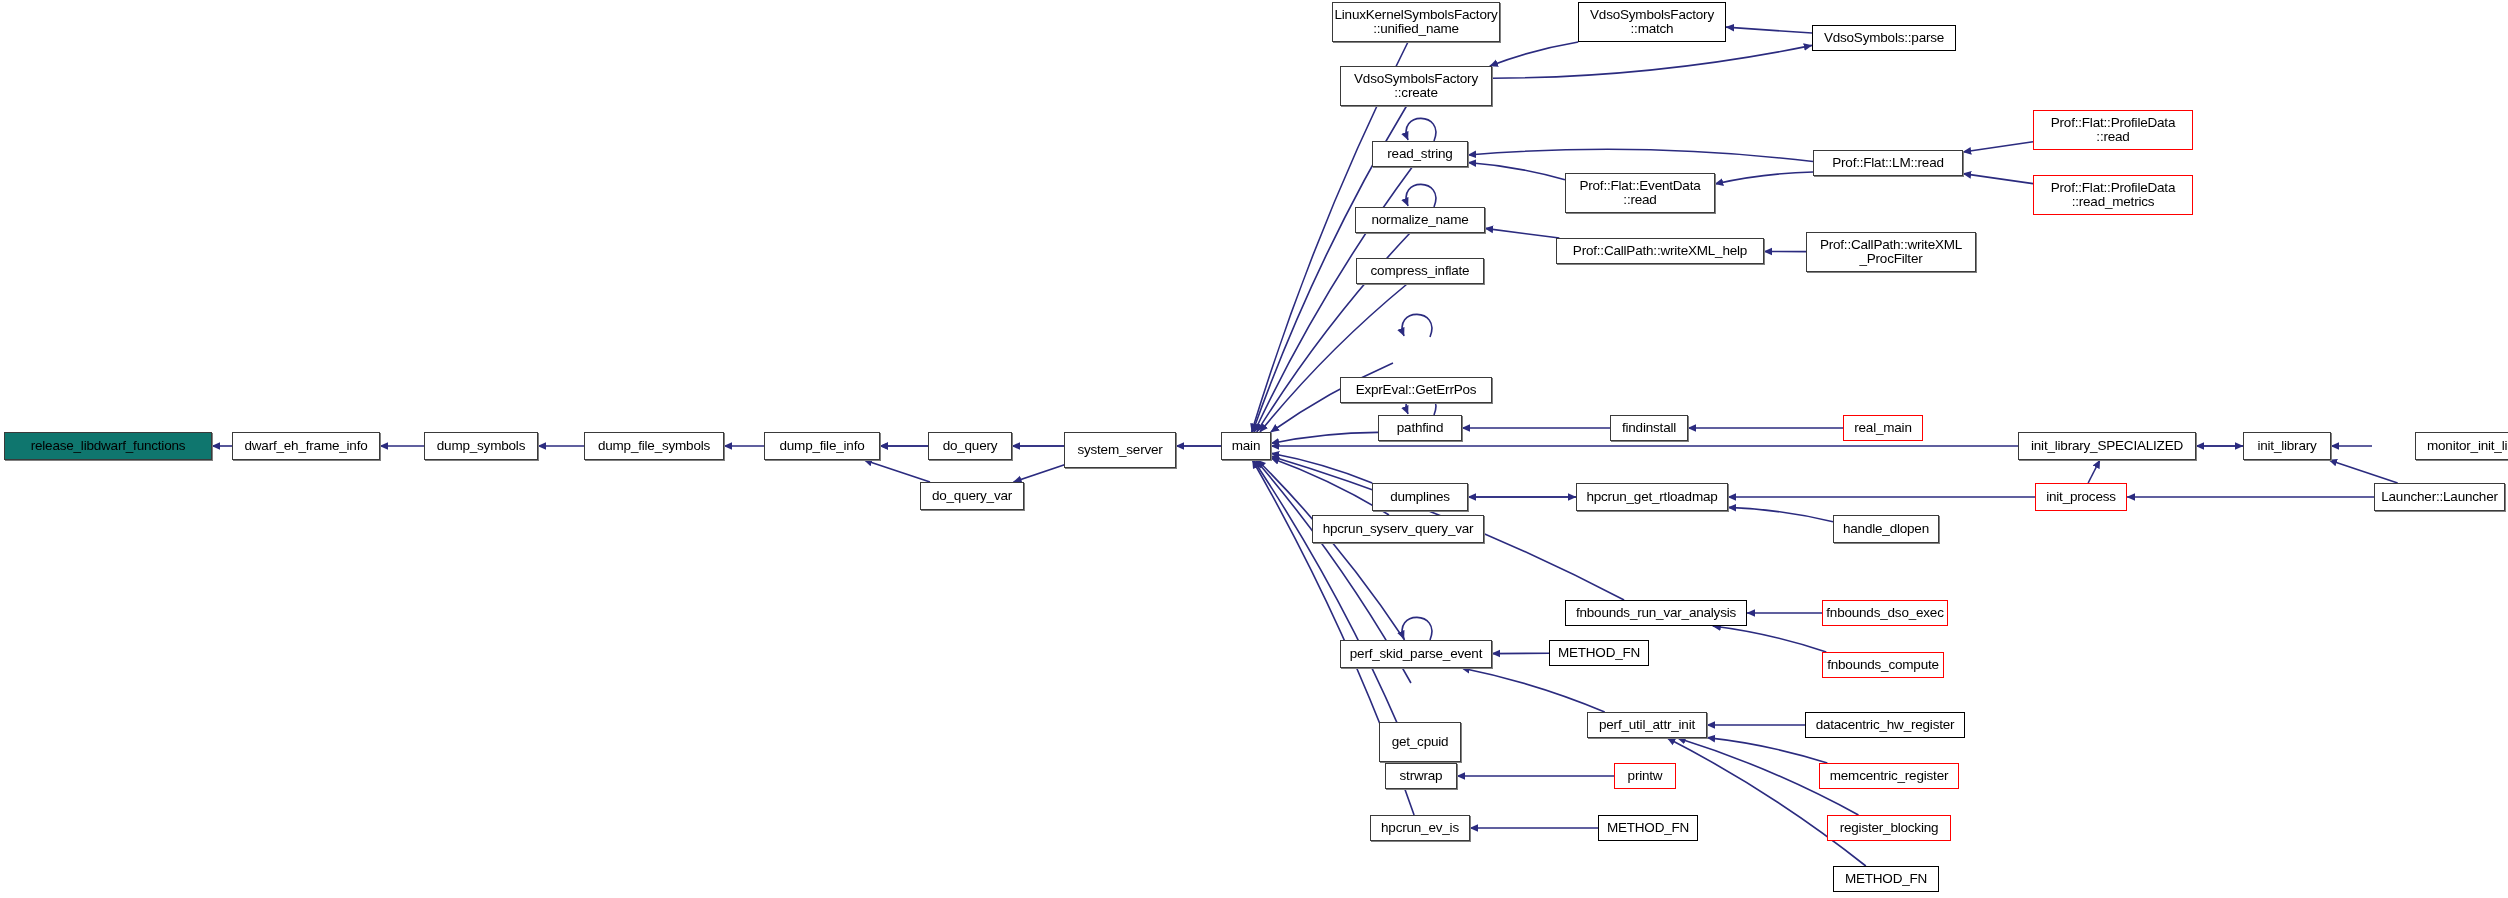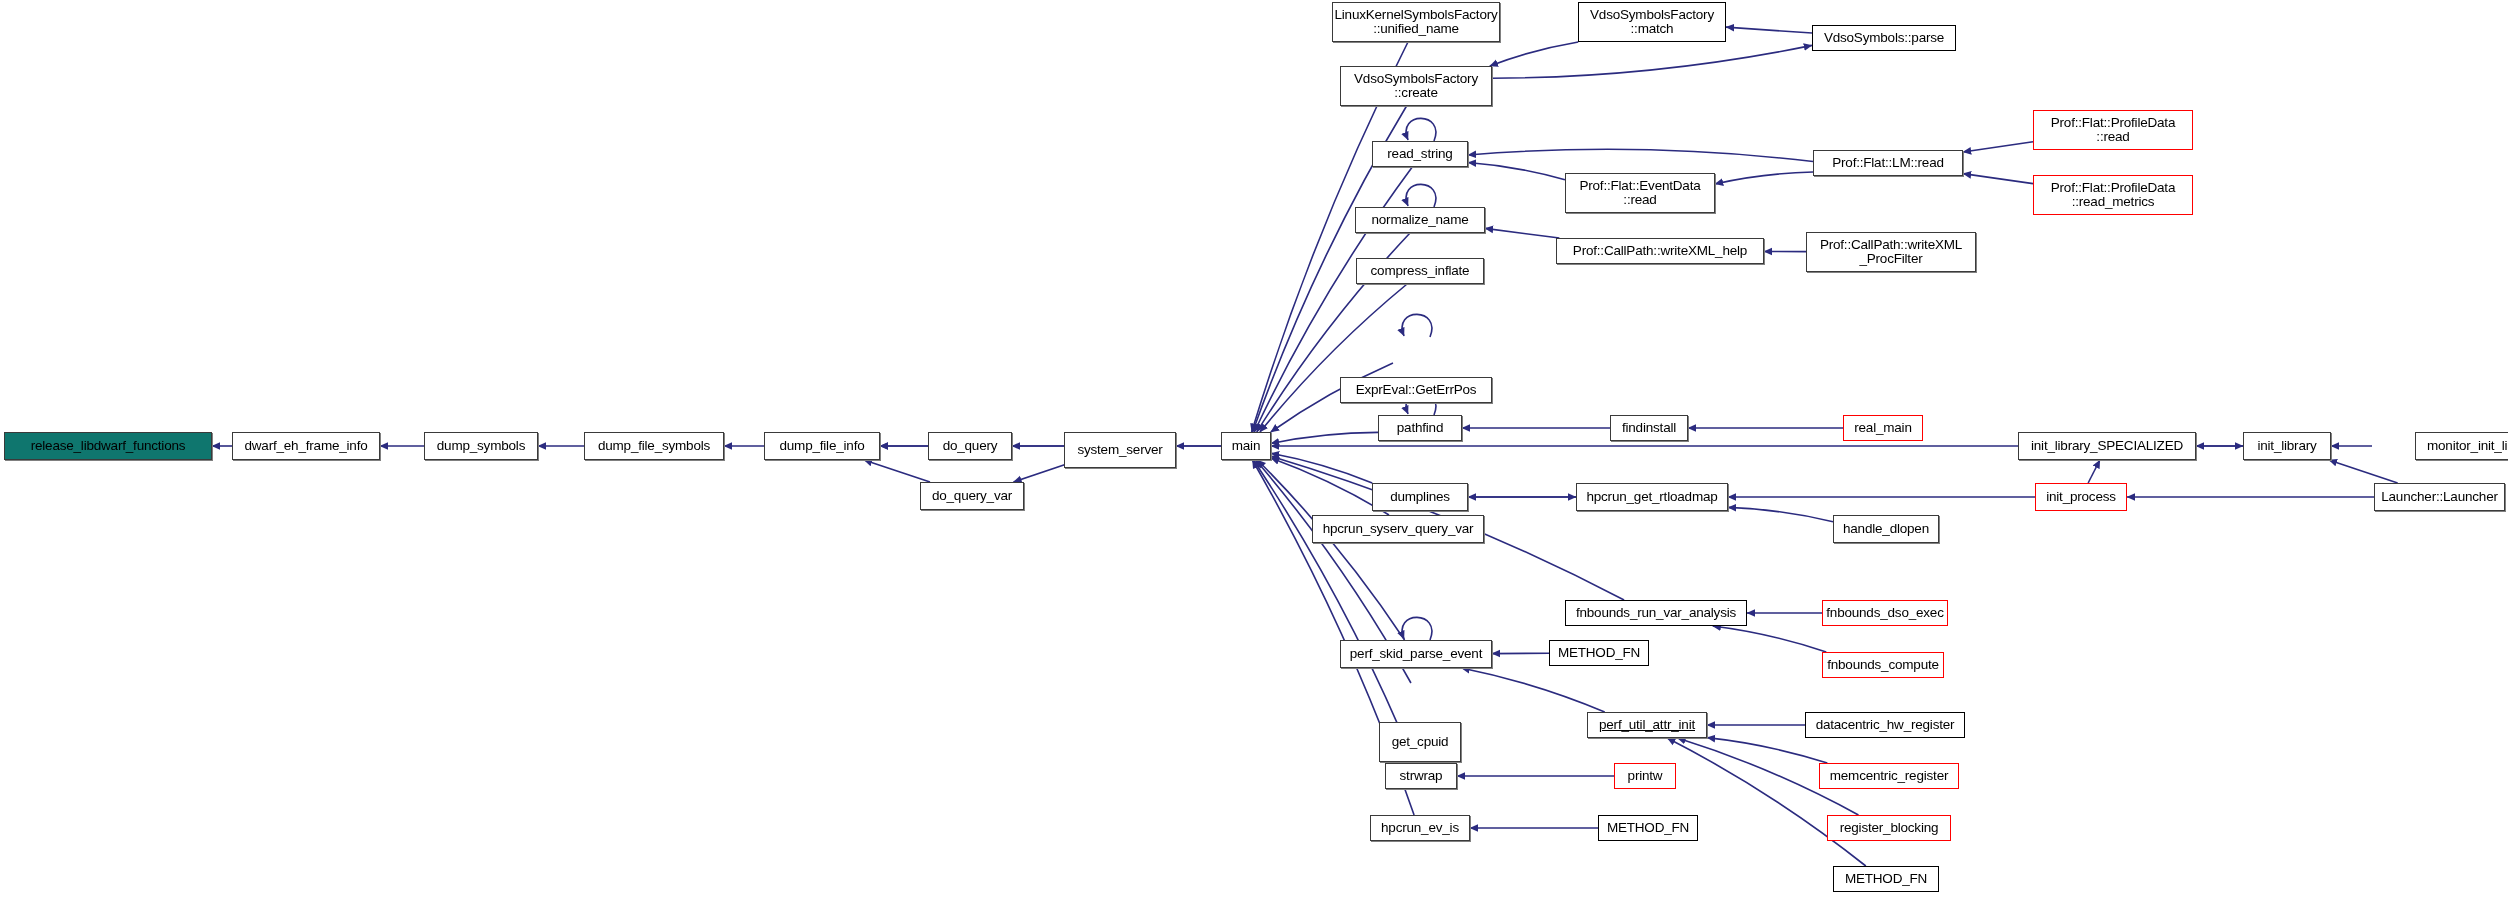--- a/index.html
+++ b/index.html
@@ -134,21 +134,21 @@
       <div class="node thick" style="left: 1372px; top: 483px; width: 96px; height: 28px;"><span>dumplines</span></div>
       <div class="node thick" style="left: 1576px; top: 483px; width: 152px; height: 28px;"><span>hpcrun_get_rtloadmap</span></div>
       <div class="node thick" style="left: 1833px; top: 515px; width: 106px; height: 28px;"><span>handle_dlopen</span></div>
       <div class="node thick" style="left: 1287px; top: 515px; width: 172px; height: 28px; margin-left: 25px;"><span>hpcrun_syserv_query_var</span></div>
       <div class="node plain" style="left: 1565px; top: 600px; width: 182px; height: 26px; align-items: center;"><span>fnbounds_run_var_analysis</span></div>
       <div class="node red" style="left: 1822px; top: 600px; width: 126px; height: 26px;"><span>fnbounds_dso_exec</span></div>
       <div class="node red" style="left: 1822px; top: 652px; width: 122px; height: 26px;"><span>fnbounds_compute</span></div>
       <div class="node thick" style="left: 1340px; top: 640px; width: 152px; height: 28px;"><span>perf_skid_parse_event</span></div>
       <div class="node plain" style="left: 1549px; top: 640px; width: 100px; height: 26px;"><span>METHOD_FN</span></div>
       <div class="node thick" style="left: 1379px; top: 722px; width: 82px; height: 40px;"><span>get_cpuid</span></div>
-      <div class="node thick" style="left: 1587px; top: 712px; width: 120px; height: 26px; text-decoration: underline;"><span>perf_util_attr_init</span></div>
+      <div class="node thick" style="left: 1587px; top: 712px; width: 120px; height: 26px;"><span>perf_util_attr_init</span></div>
       <div class="node plain" style="left: 1805px; top: 712px; width: 160px; height: 26px;"><span>datacentric_hw_register</span></div>
       <div class="node red" style="left: 1819px; top: 763px; width: 140px; height: 26px;"><span>memcentric_register</span></div>
       <div class="node red" style="left: 1827px; top: 815px; width: 124px; height: 26px;"><span>register_blocking</span></div>
       <div class="node plain" style="left: 1833px; top: 866px; width: 106px; height: 26px;"><span>METHOD_FN</span></div>
       <div class="node thick" style="left: 1385px; top: 763px; width: 72px; height: 26px;"><span>strwrap</span></div>
       <div class="node red" style="left: 1614px; top: 763px; width: 62px; height: 26px;"><span>printw</span></div>
       <div class="node thick" style="left: 1370px; top: 815px; width: 100px; height: 26px;"><span>hpcrun_ev_is</span></div>
       <div class="node plain" style="left: 1598px; top: 815px; width: 100px; height: 26px;"><span>METHOD_FN</span></div>
     </div>
 </div>

